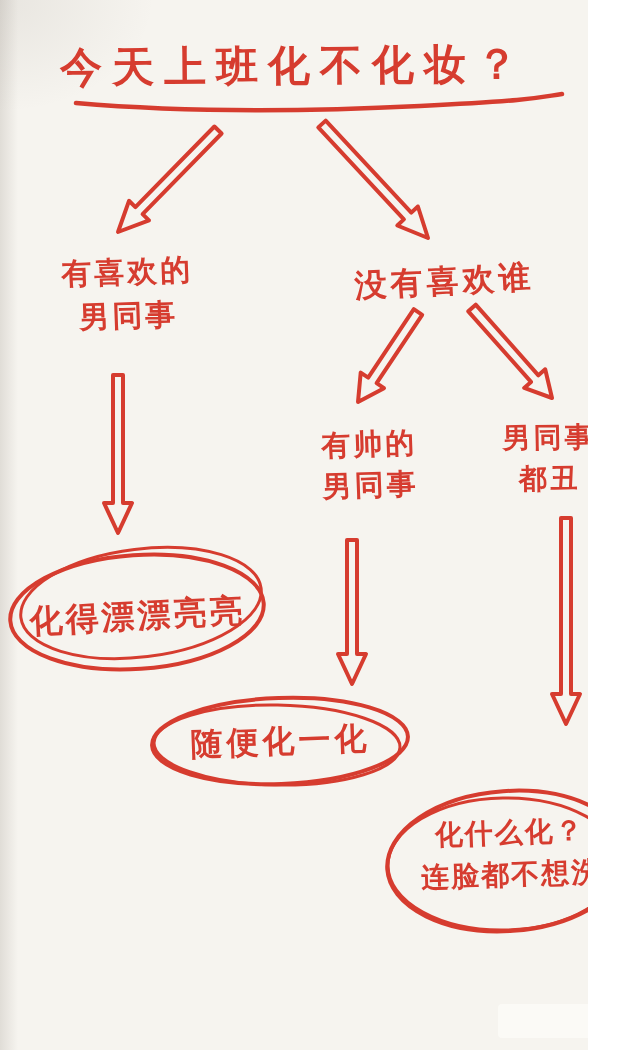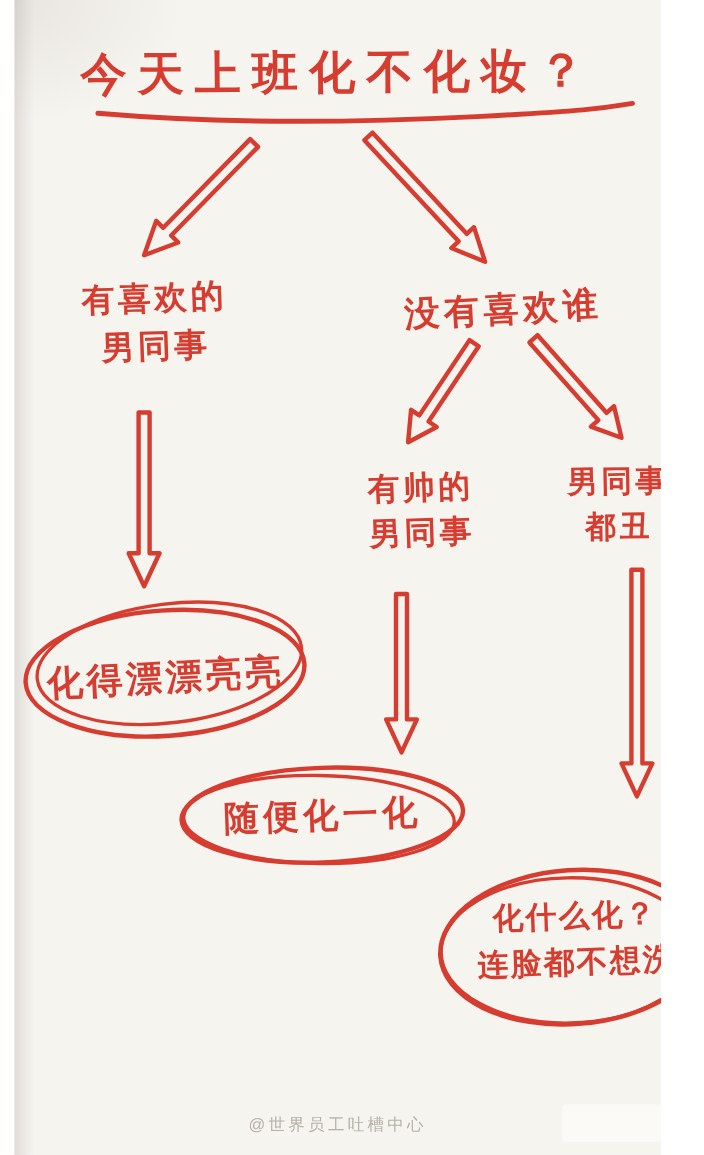--- a/index.html
+++ b/index.html
@@ -5,21 +5,20 @@
   * { margin: 0; padding: 0; box-sizing: border-box; }
   html, body { width: 640px; height: 1050px; }
   body { font-family: "Liberation Sans", "DejaVu Sans", sans-serif; }
 
   .canvas {
     position: relative;
     width: 588px;
     height: 1050px;
     background: #f6f4ef;
     overflow: hidden;
-    margin-left: 13px;
   }
   
   .canvas::before {
     content: "";
     position: absolute;
     inset: 0;
     background:
       linear-gradient(to right, rgba(110,100,90,0.16), rgba(110,100,90,0.0) 18px),
       radial-gradient(220px 160px at 0 0, rgba(110,100,90,0.10), rgba(110,100,90,0) 70%);
     pointer-events: none;
@@ -161,15 +160,14 @@
 
   <div class="txt outcome-casual">随便化一化</div>
 
   <div class="txt outcome-none">
     <span class="line">化什么化？</span>
     <span class="line">连脸都不想洗</span>
   </div>
 
   <div class="blur-patch"></div>
 
-  <div class="watermark">@世界员工吐槽中心</div>
 
 </div>
 
 </body></html>

